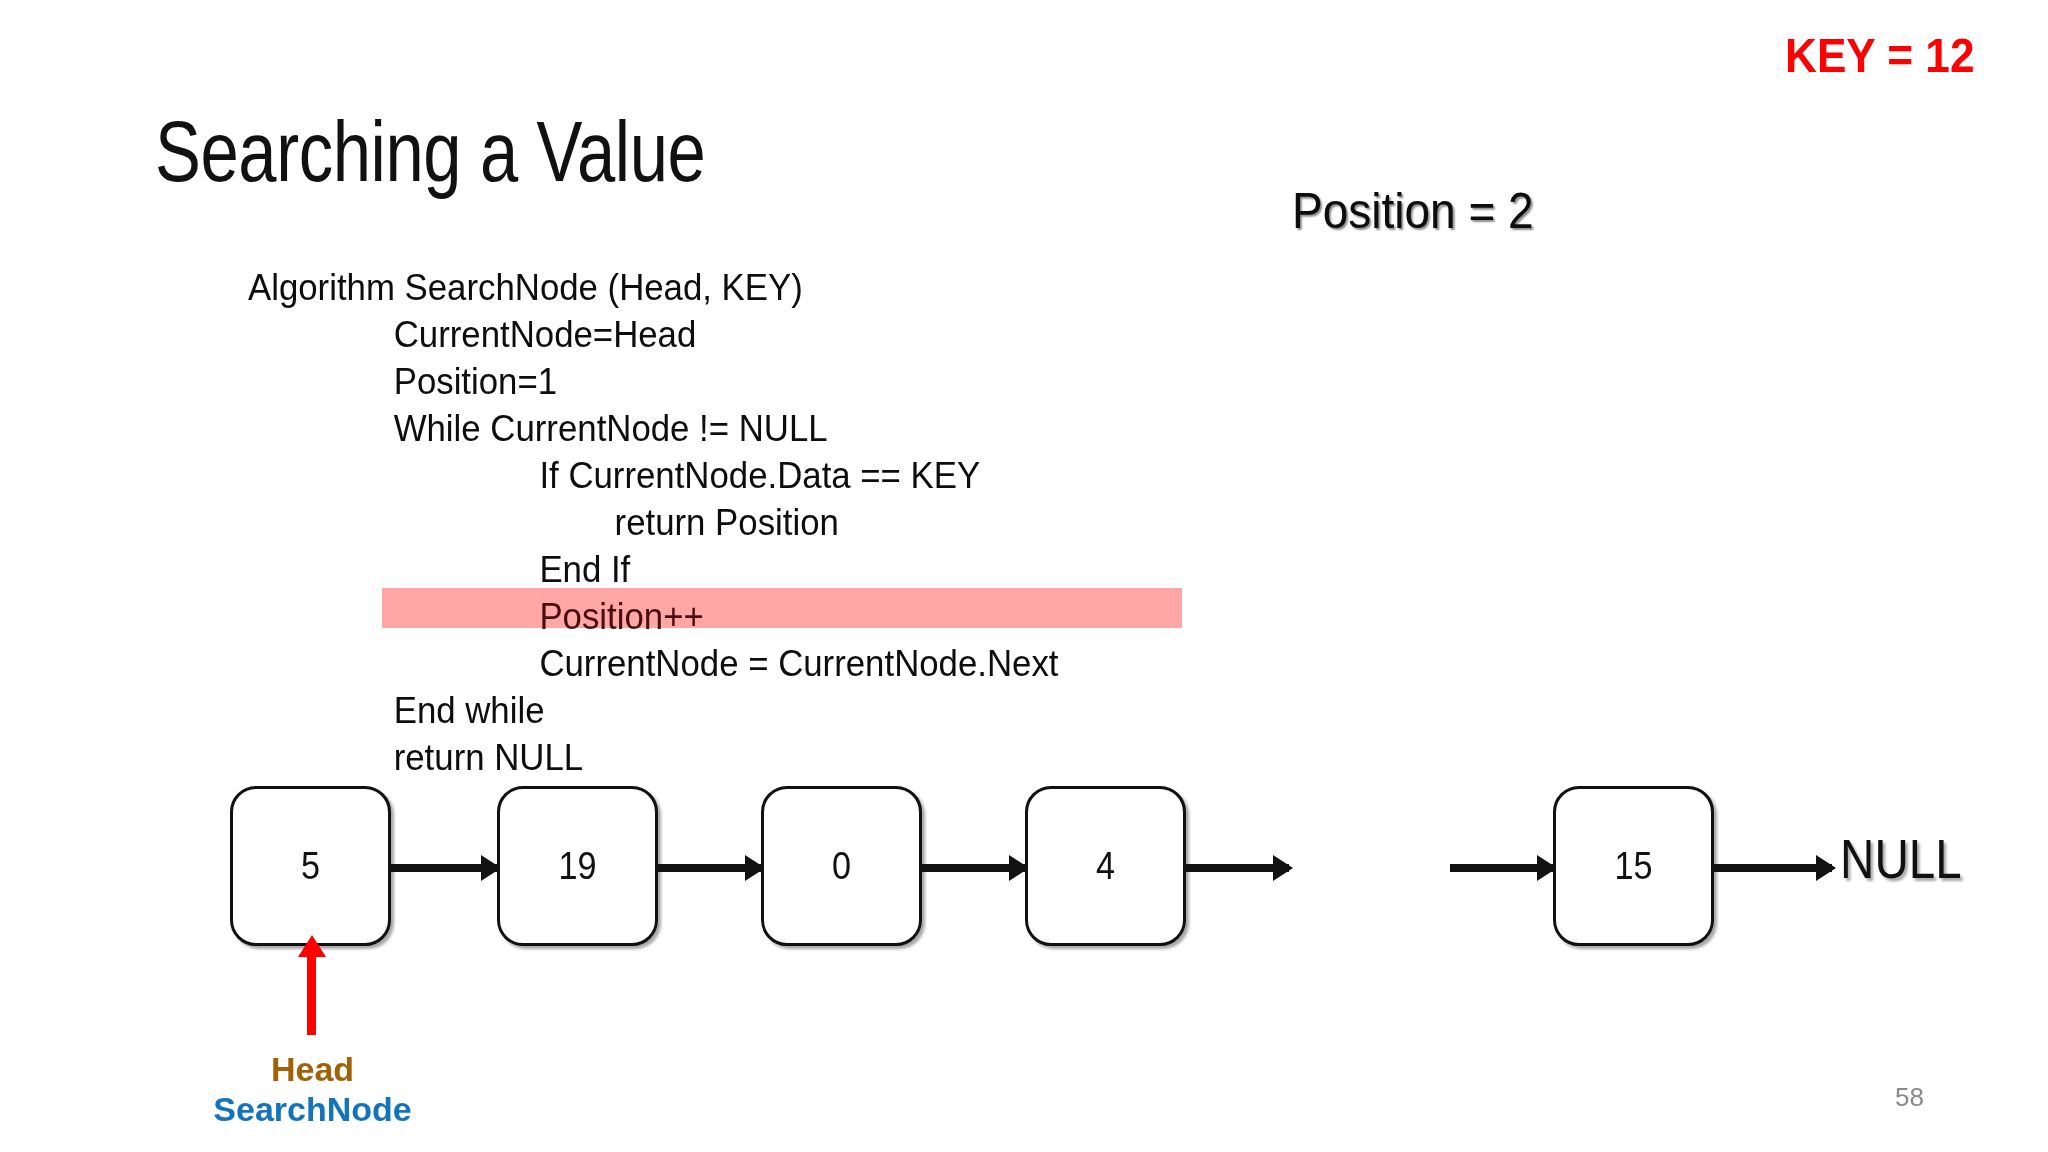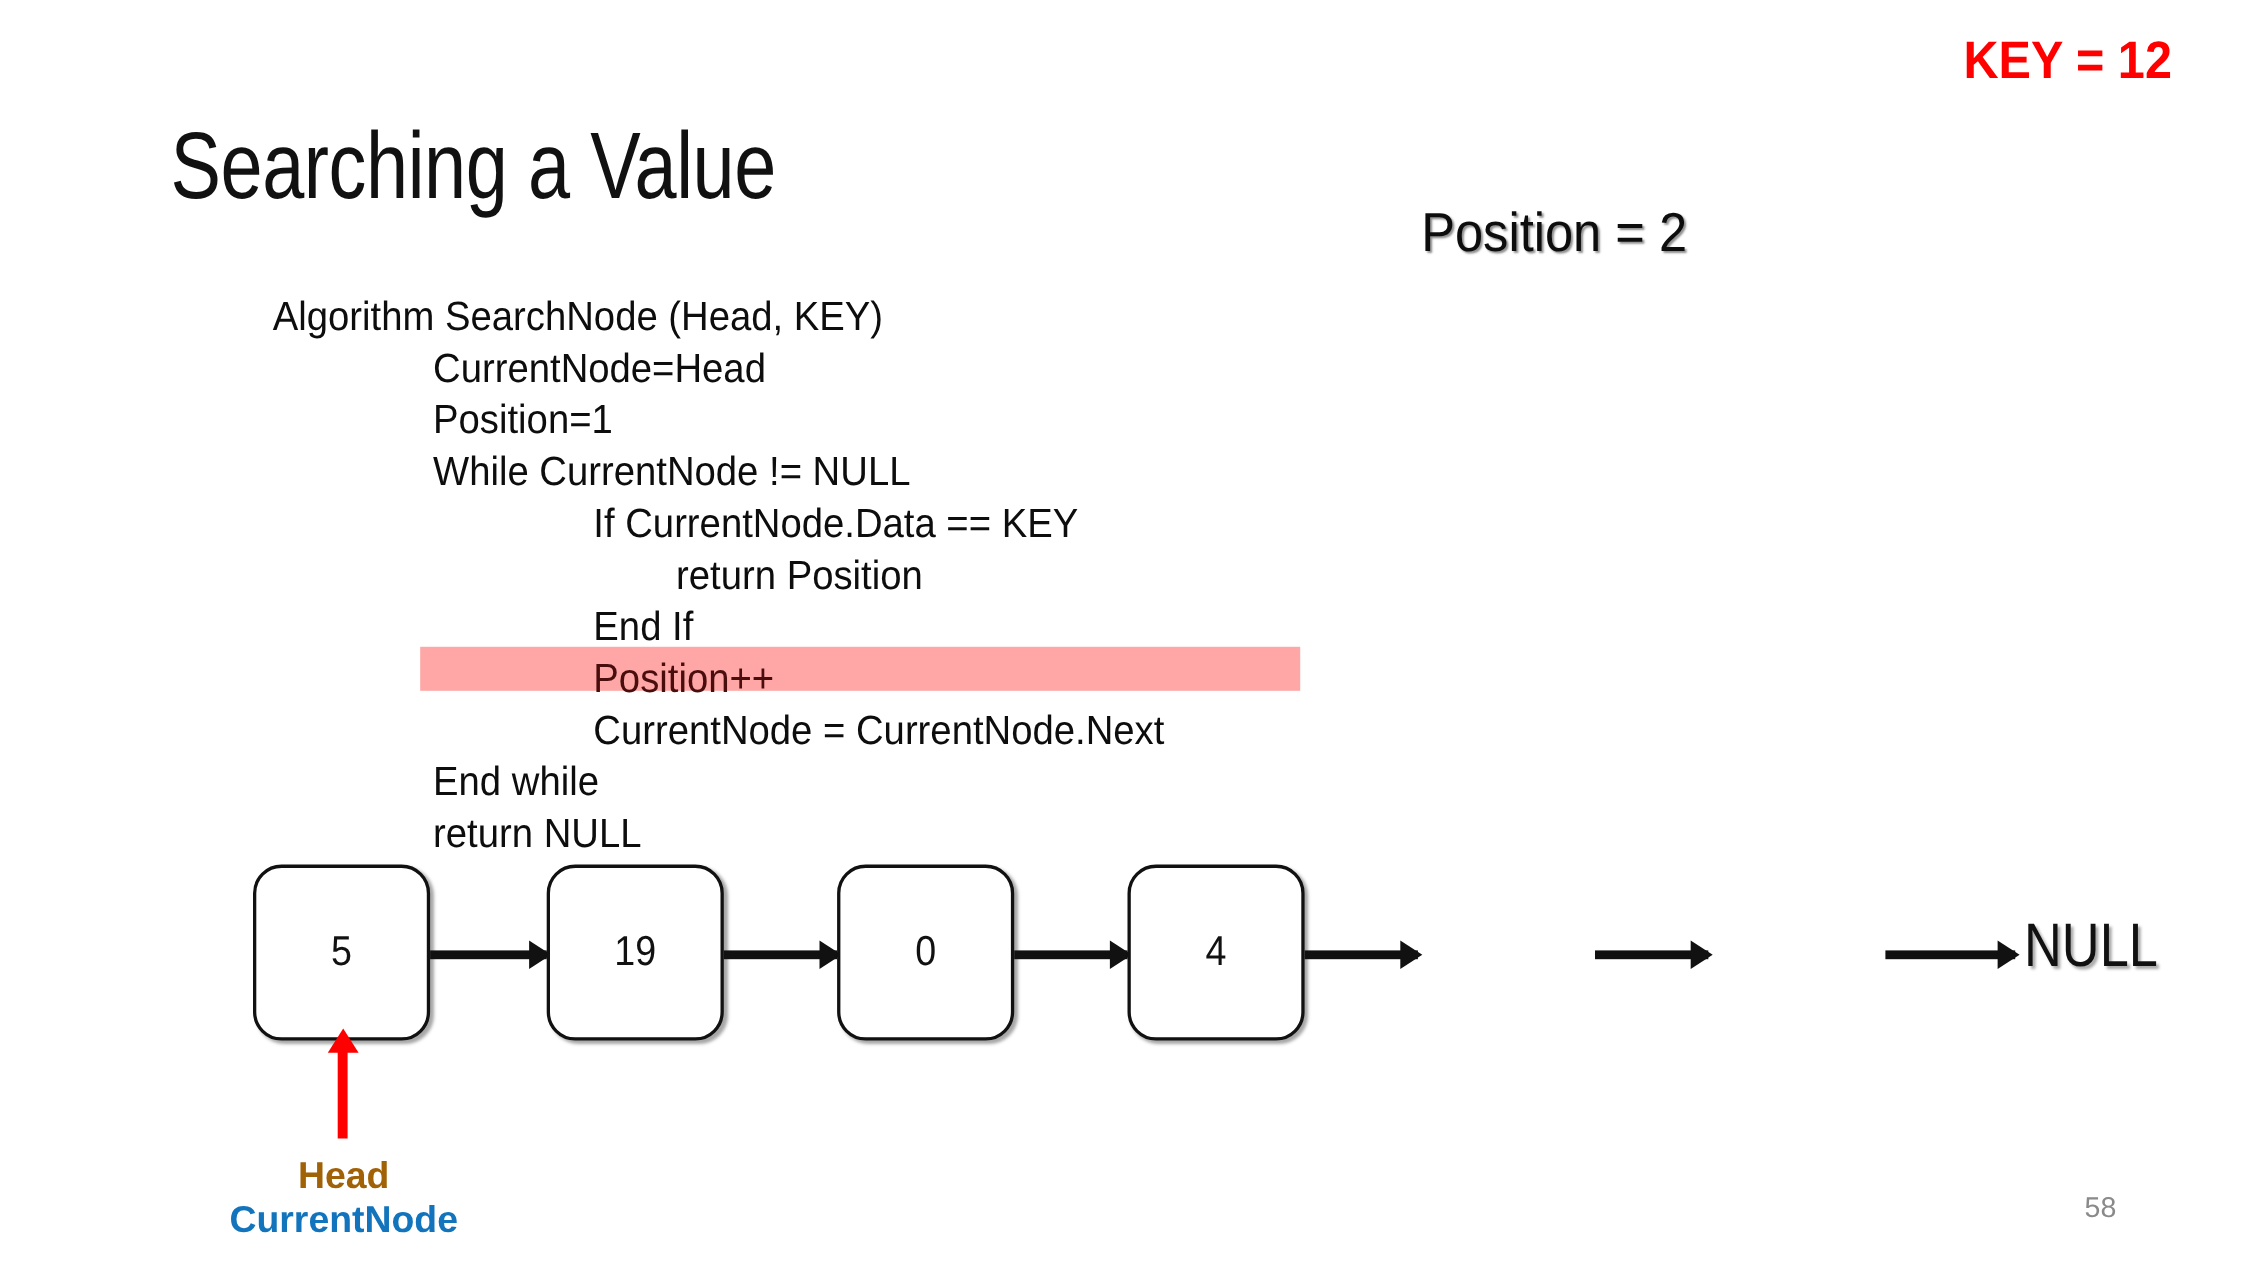--- a/index.html
+++ b/index.html
@@ -249,24 +249,27 @@
     </div>
     <div class="arrow" style="left:922px; width:103px;"></div>
 
     <div class="node" style="left:1025px;">
       <div class="node-value">4</div>
     </div>
     <div class="arrow" style="left:1186px; width:103px;"></div>
 
     <div class="arrow" style="left:1450px; width:103px;"></div>
 
+    <div class="node" style="left:1553px;">
+      <div class="node-value">15</div>
+    </div>
     <div class="arrow" style="left:1714px; width:118px;"></div>
 
     <div id="null-label">NULL</div>
   </div>
 
   <div id="head-arrow"></div>
   <div id="head-label">Head</div>
-  <div id="currentnode-label">CurrentNode</div>
+  <div id="currentnode-label">SearchNode</div>
 
   <div id="page-number">58</div>
 
 </div>
 
 </body></html>

